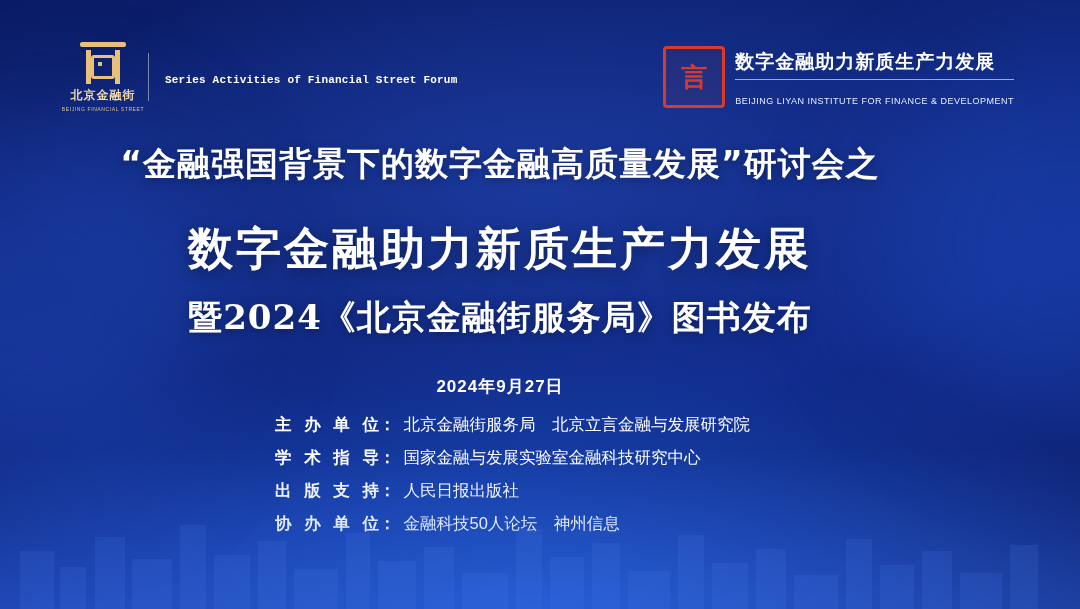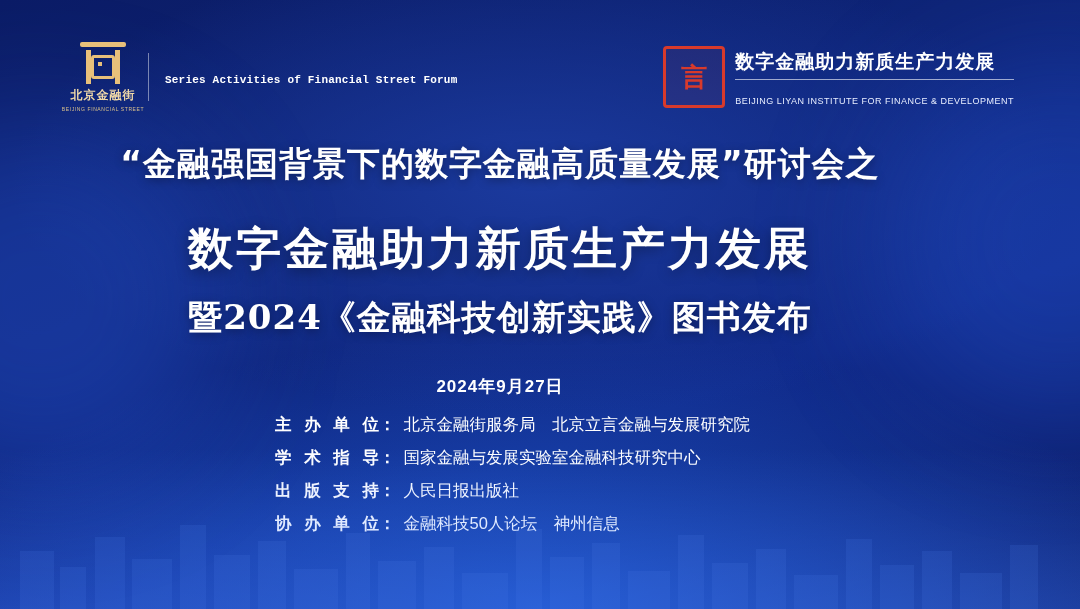--- a/index.html
+++ b/index.html
@@ -304,21 +304,21 @@
         <div class="line1">数字金融助力新质生产力发展</div>
         <div class="line2">BEIJING LIYAN INSTITUTE FOR FINANCE &amp; DEVELOPMENT</div>
       </div>
     </div>
 
   </div>
 
   <div class="titles">
     <div class="title-1">“金融强国背景下的数字金融高质量发展”研讨会之</div>
     <div class="title-2">数字金融助力新质生产力发展</div>
-    <div class="title-3">暨2024《金融科技创新实践》图书发布</div>
+    <div class="title-3">暨2024《北京金融街服务局》图书发布</div>
     <div class="event-date">2024年9月27日</div>
   </div>
 
   <div class="credits">
 
     <div class="credit-row">
       <span class="credit-label">主办单位</span>
       <span class="credit-colon">：</span>
       <span class="credit-value">北京金融街服务局　北京立言金融与发展研究院</span>
     </div>

